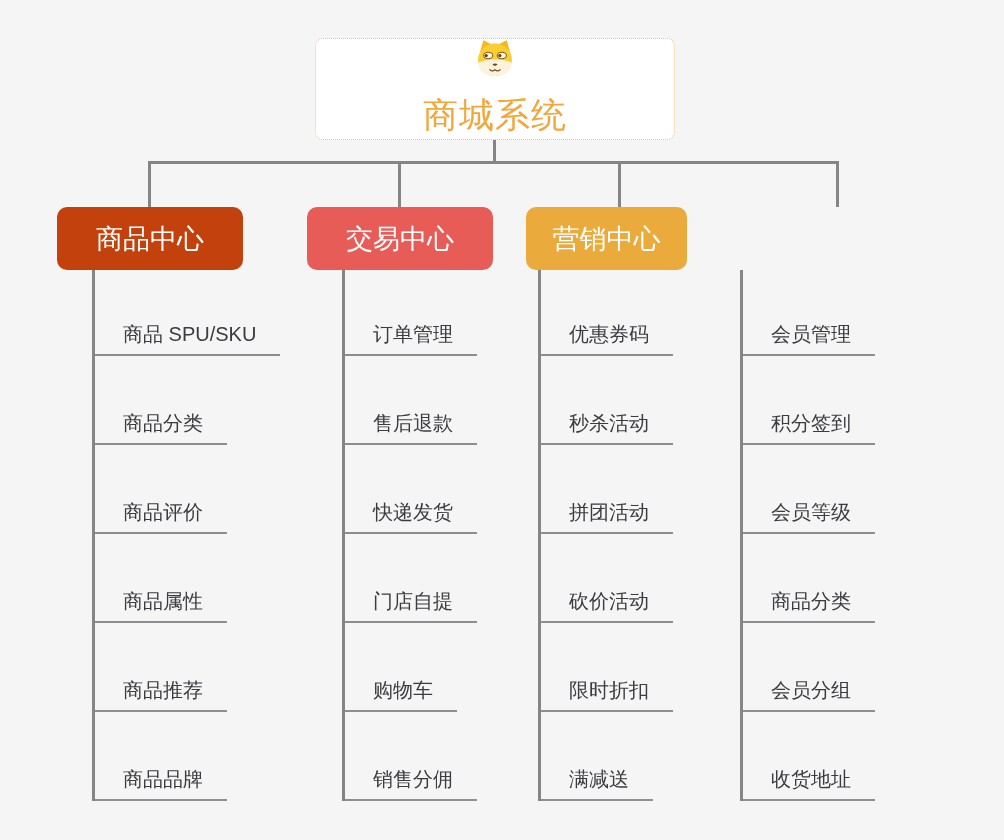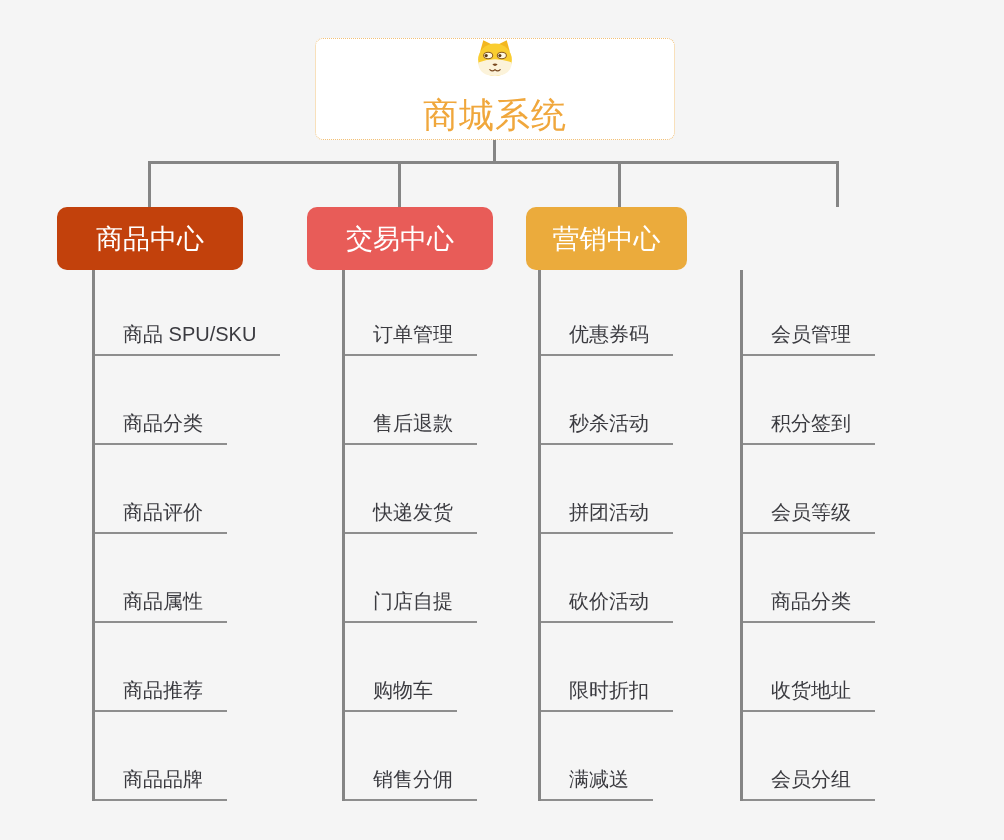--- a/index.html
+++ b/index.html
@@ -134,17 +134,17 @@
     <div class="leaf">砍价活动</div>
     <div class="leaf">限时折扣</div>
     <div class="leaf">满减送</div>
   </div>
 
   <div class="col col-4">
     <div class="leaf">会员管理</div>
     <div class="leaf">积分签到</div>
     <div class="leaf">会员等级</div>
     <div class="leaf">商品分类</div>
+    <div class="leaf">会员分组</div>
     <div class="leaf">收货地址</div>
-    <div class="leaf">会员分组</div>
   </div>
 
 </div>
 
 </body></html>

